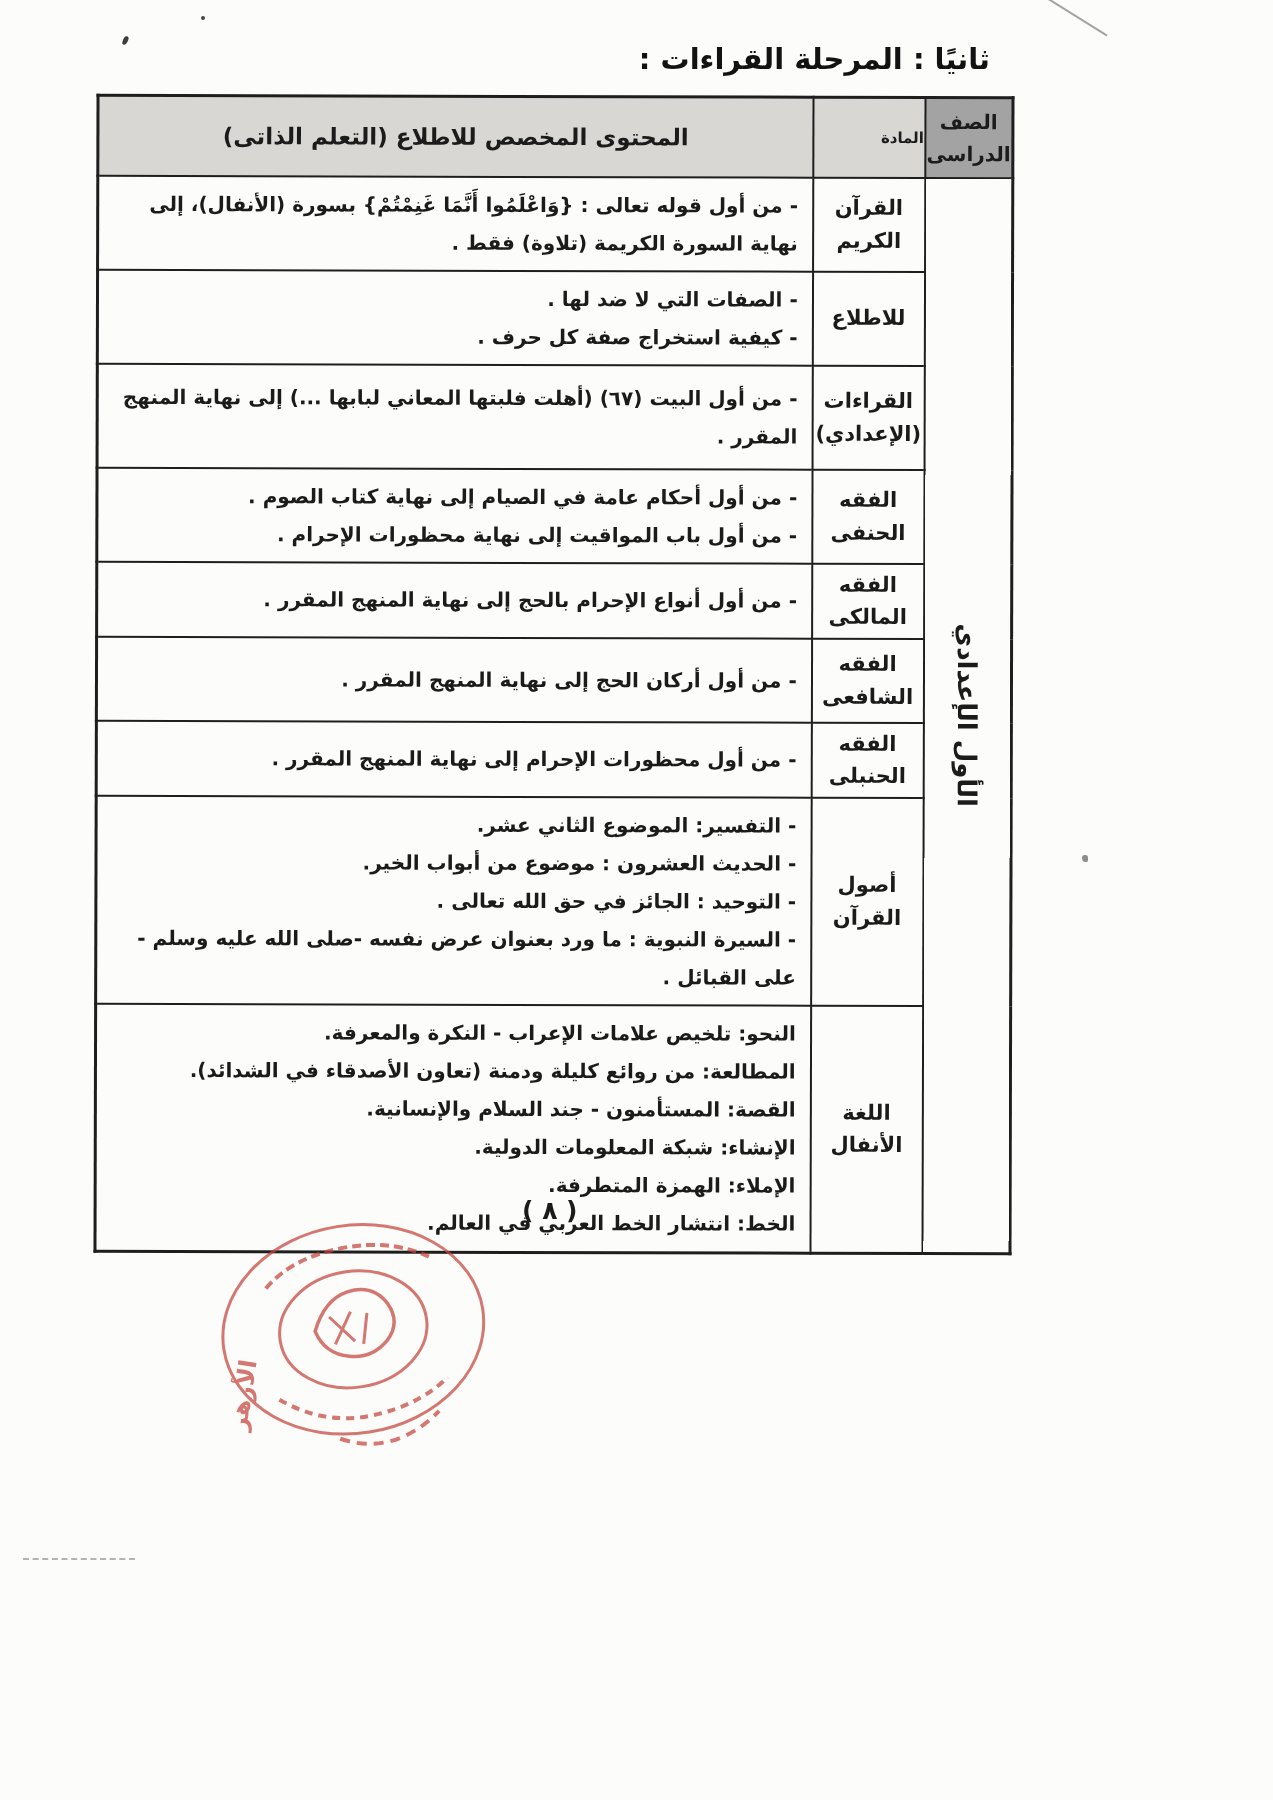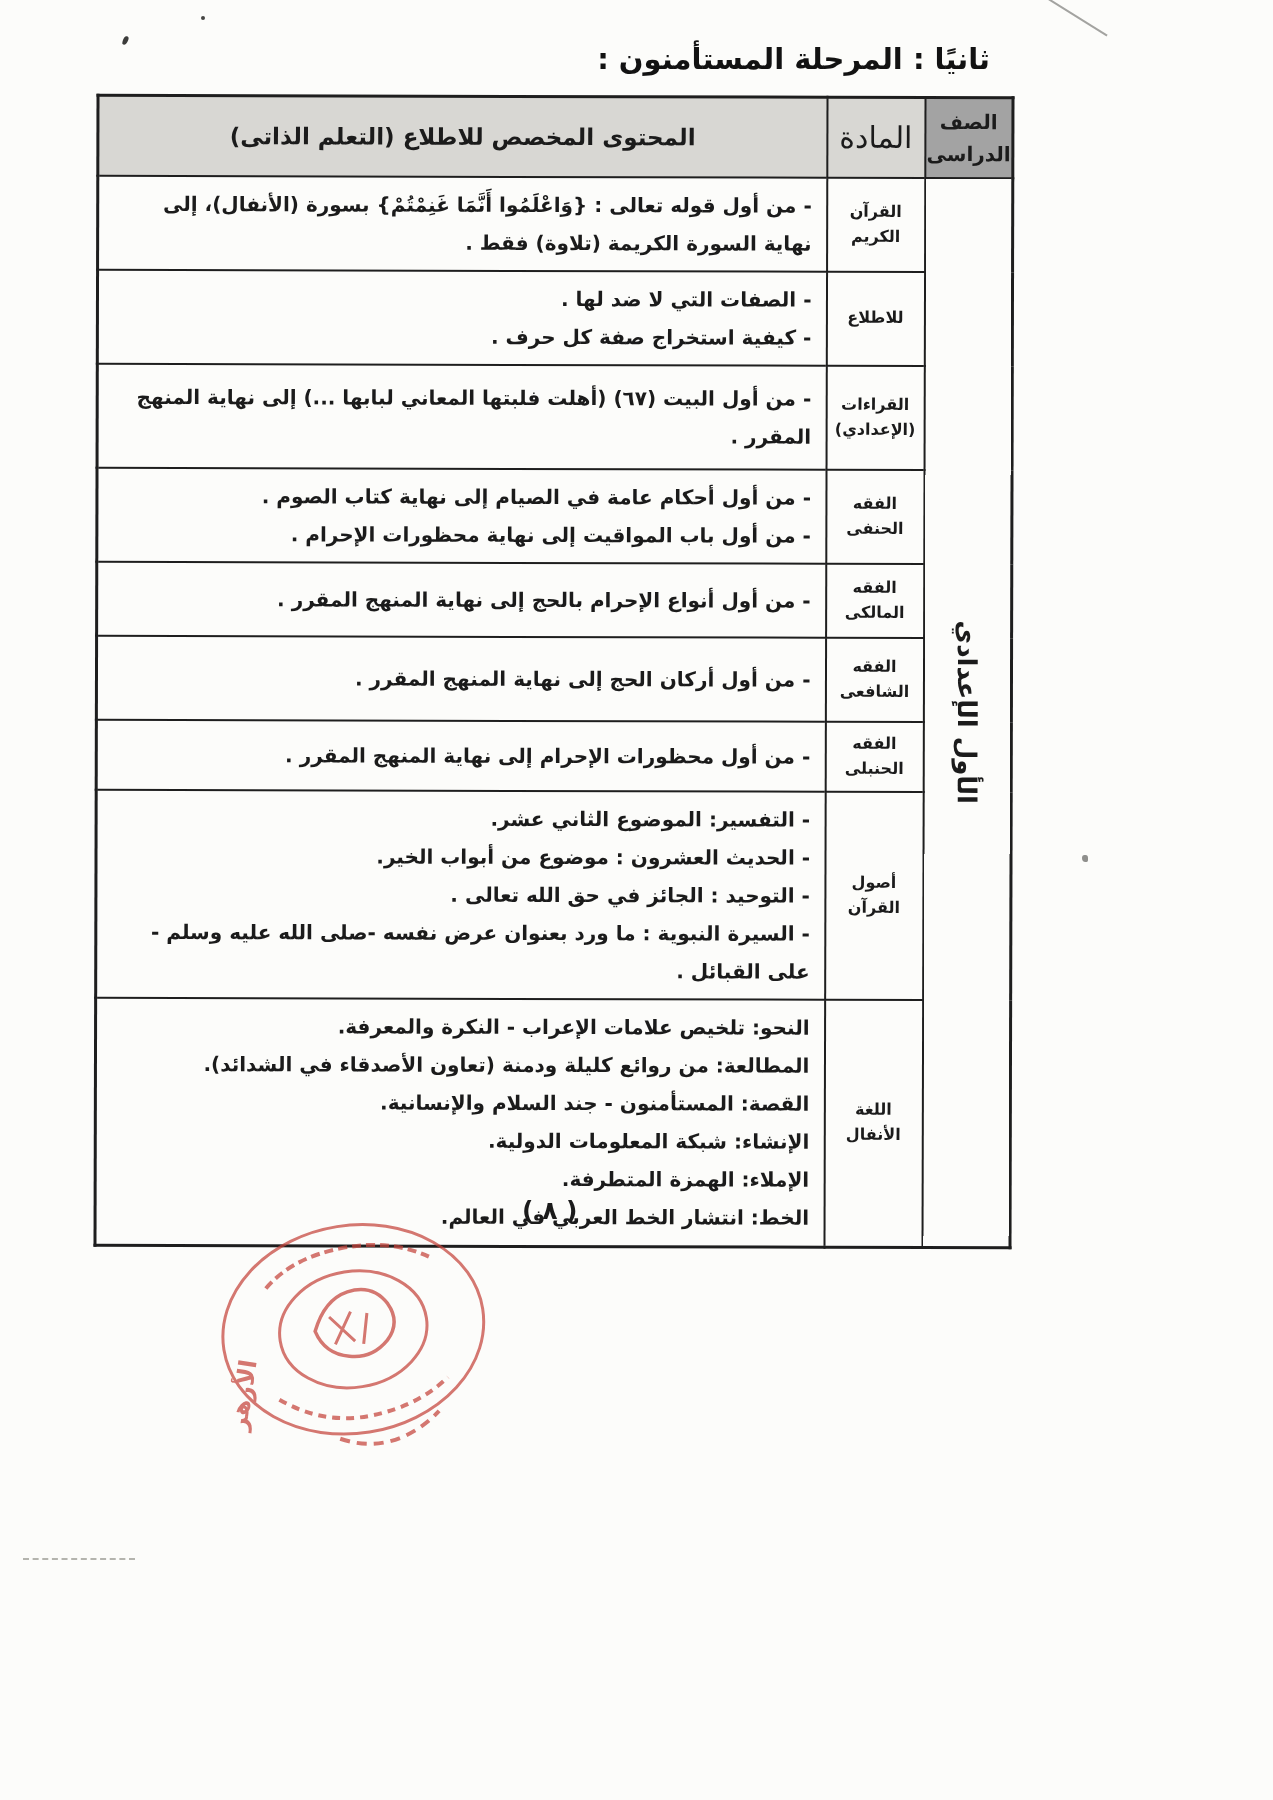--- a/index.html
+++ b/index.html
@@ -46,34 +46,34 @@
     background:#a3a3a3;
     font-size:20px;
     font-weight:bold;
     text-align:center;
     white-space:pre-line;
     line-height:1.6;
   }
   th.subject-header {
     width:98px;
     background:#d8d7d3;
-    font-size:30px;
-    font-weight:normal;
-    text-align:center;
+    font-size:15px;
+    font-weight:bold;
+    text-align:right;
   }
   th.content-header {
     background:#d8d7d3;
     font-size:23px;
     font-weight:bold;
     text-align:center;
   }
   td.subject-cell {
     text-align:center;
     font-weight:bold;
-    font-size:16px;
+    font-size:21px;
     white-space:pre-line;
     line-height:1.55;
     padding:4px 2px;
     margin-left:18px;
   }
   td.content-cell {
     text-align:right;
     font-weight:bold;
     font-size:20px;
     line-height:38px;
@@ -153,21 +153,21 @@
     width:112px; height:0;
     border-top:2px dashed #b4b4ae;
     background:none;
   }
 </style>
 </head>
 <body>
 
 <div class="page">
 
-  <div class="title">ثانيًا : المرحلة المستأمنون :</div>
+  <div class="title">ثانيًا : المرحلة القراءات :</div>
 
   <div class="table-wrap">
     <table class="curriculum">
       <thead>
         <tr>
           <th class="grade-header">الصف
 الدراسى</th>
           <th class="subject-header">المادة</th>
           <th class="content-header">المحتوى المخصص للاطلاع (التعلم الذاتى)</th>
         </tr>

